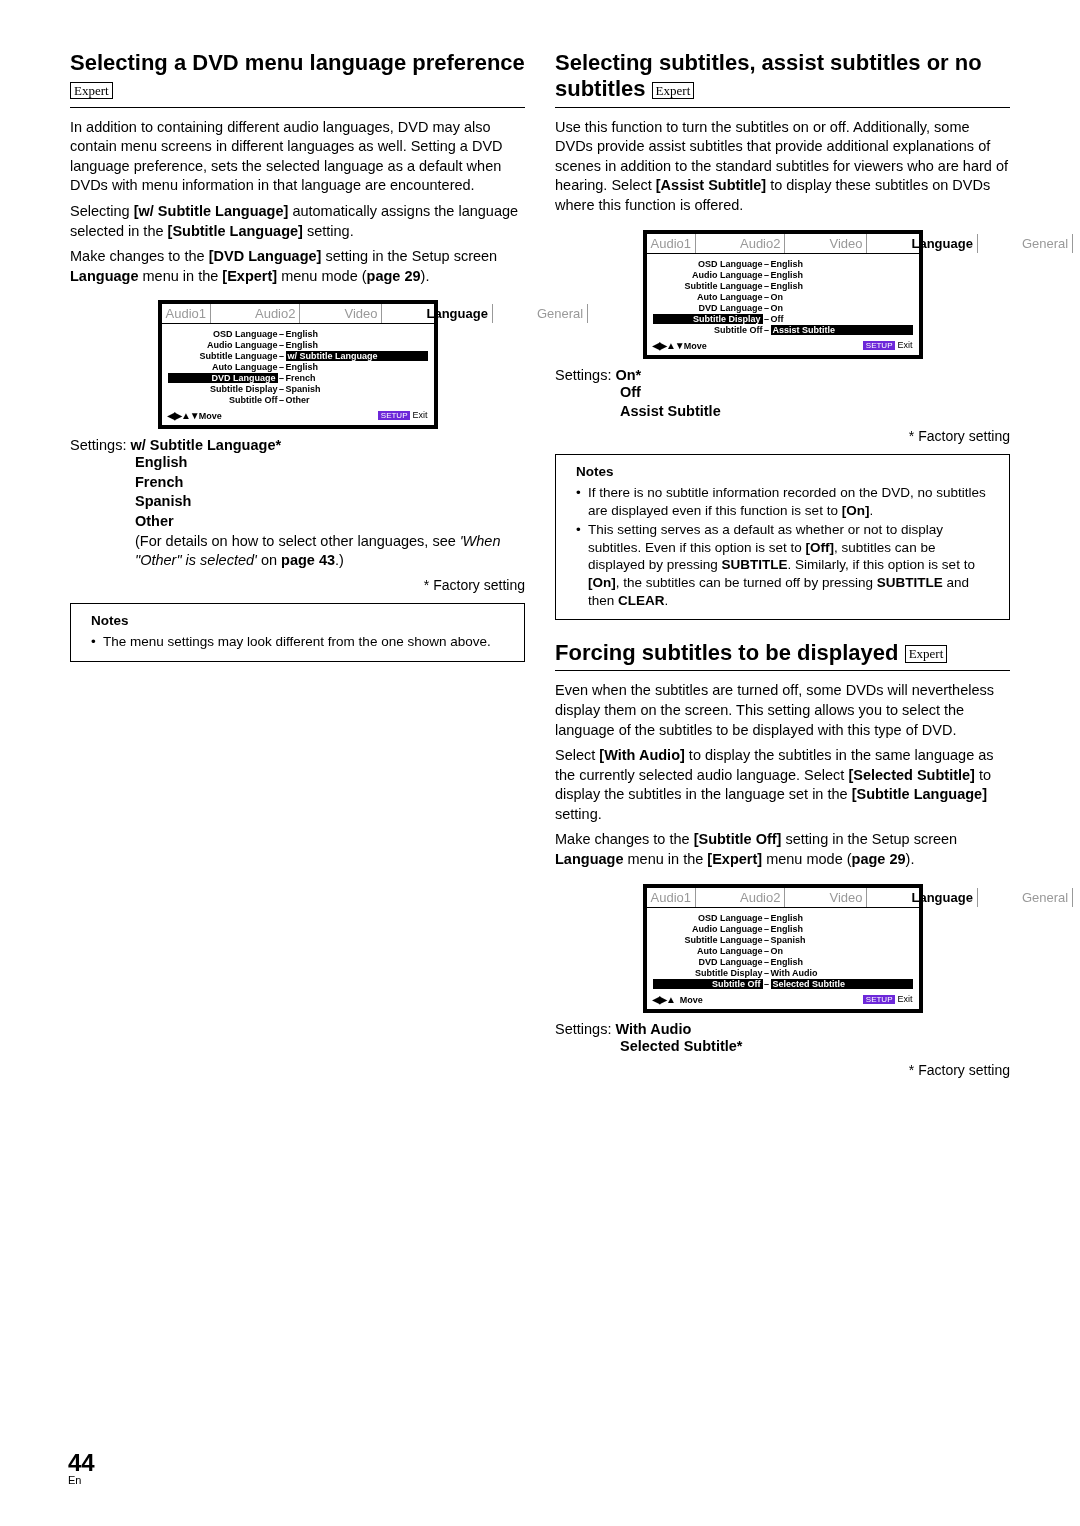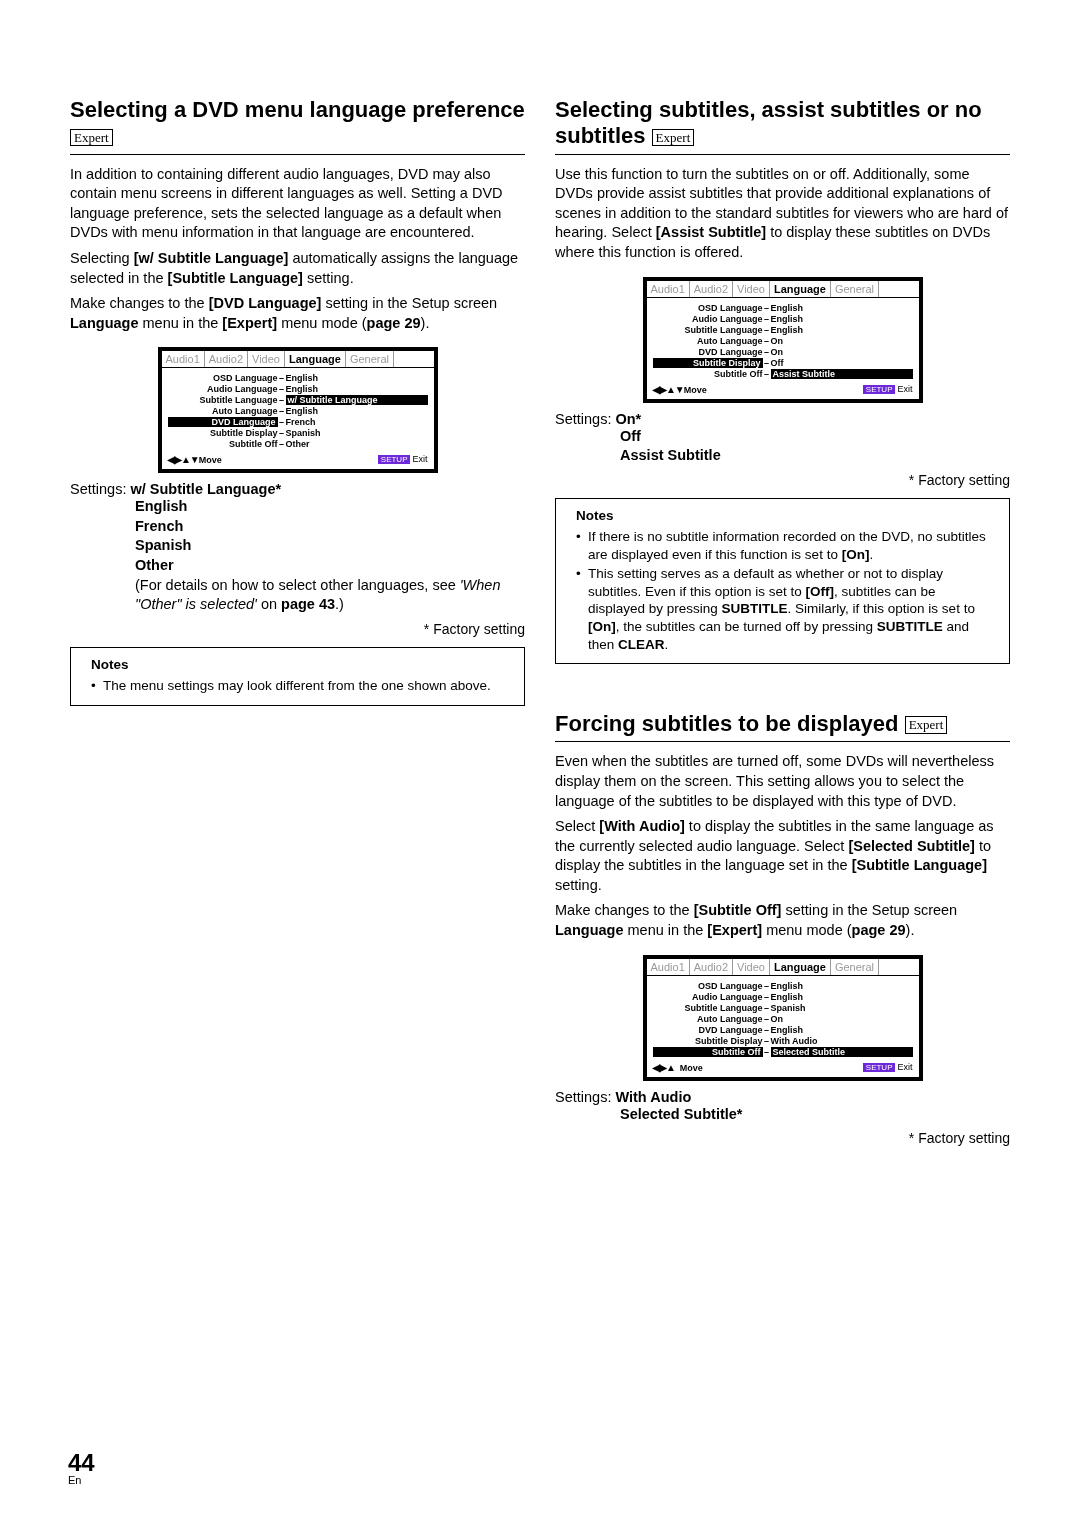--- a/index.html
+++ b/index.html
@@ -17,21 +17,20 @@
     gap: 30px;
   }
   .col { flex: 1; }
   h2 {
     font-size: 22px;
     font-weight: bold;
     line-height: 1.2;
     border-bottom: 1px solid #000;
     padding-bottom: 4px;
     margin-bottom: 10px;
-    margin-top: 47px;
   }
   .expert-box {
     display: inline-block;
     border: 1px solid #000;
     font-size: 13px;
     font-weight: normal;
     padding: 0px 3px;
     vertical-align: middle;
     font-family: serif;
   }
@@ -42,22 +41,23 @@
   }
   .osd {
     width: 280px;
     margin: 14px auto 8px auto;
     border: 4px solid #000;
     background: #fff;
     position: relative;
   }
   .osd .tabs {
     display: flex;
-    font-size: 11px;
+    font-size: 13px;
     border-bottom: 1px solid #000;
+    gap: 40px;
   }
   .osd .tabs span {
     padding: 2px 4px;
     color: #999;
     border-right: 1px solid #999;
   }
   .osd .tabs span.active {
     color: #000;
     font-weight: bold;
   }

